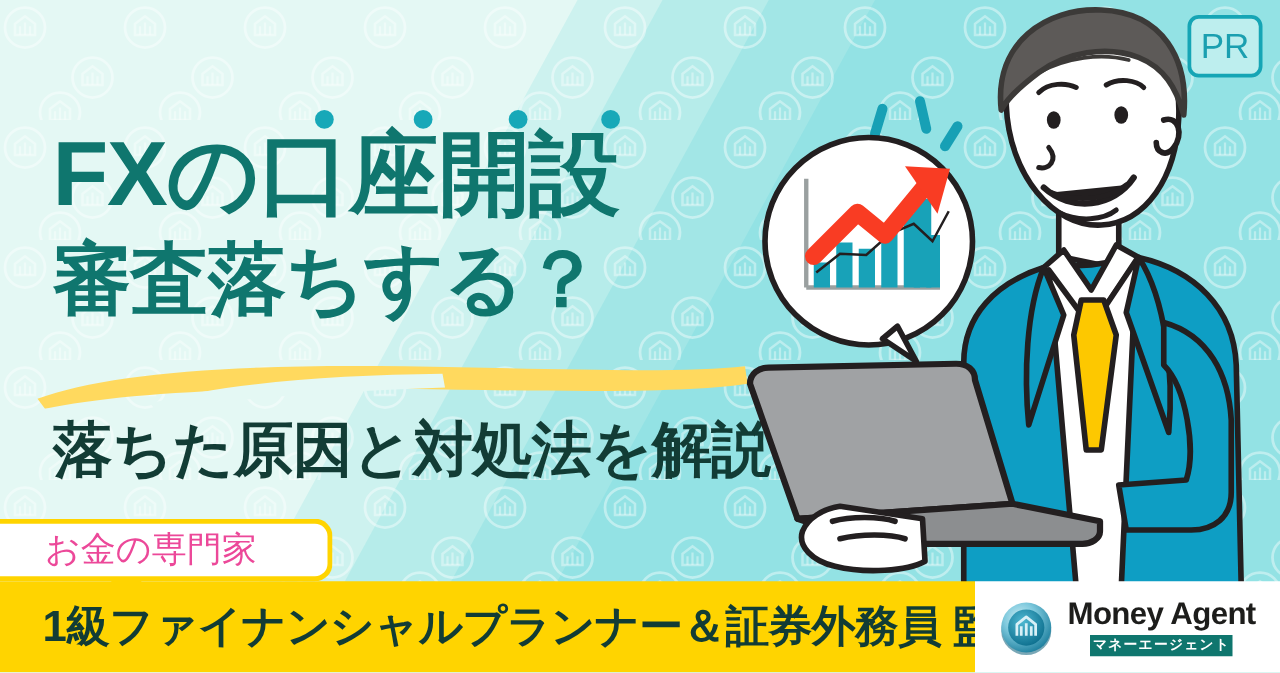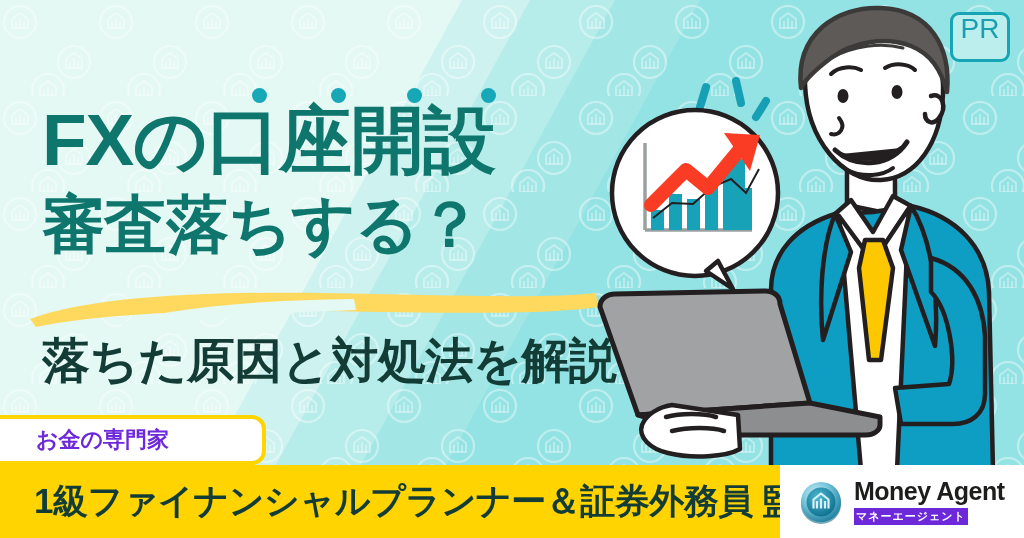--- a/index.html
+++ b/index.html
@@ -48,40 +48,40 @@
 
   
   .laptop{position:absolute;left:580px;top:285px;width:330px;height:180px;}
   .laptop svg{display:block;}
 
   
   .pr-badge{
     position:absolute;right:14px;top:12px;
     width:54px;height:44px;border:3px solid #15a5b5;border-radius:9px;
     background:#bdeeee;
-    display:flex;align-items:flex-start;justify-content:center;
+    display:flex;align-items:center;justify-content:center;
   }
   .pr-badge span{
     font-family:"Liberation Sans","DejaVu Sans",sans-serif;
     font-size:28px;font-weight:400;color:#1a9fb0;letter-spacing:0px;line-height:1;
   }
 
   
   .expert-bubble{
     position:absolute;left:0px;top:415px;width:266px;height:50px;
     background:#ffffff;border:4px solid #ffd400;
     border-top-left-radius:0;border-bottom-left-radius:0;
     border-top-right-radius:14px;border-bottom-right-radius:14px;
     border-left:none;
     display:flex;align-items:center;
     box-sizing:border-box;
   }
   .expert-bubble .txt{
     font-family:"Liberation Sans","DejaVu Sans",sans-serif;
-    font-weight:700;font-size:22px;color:#6d28d9;
+    font-weight:400;font-size:28px;color:#ec4899;
     margin-left:36px;white-space:nowrap;letter-spacing:0px;
   }
   .expert-tail{position:absolute;left:86px;top:462px;width:30px;height:16px;}
   .expert-tail svg{display:block;}
 
   
   .banner{
     position:absolute;left:0;bottom:0;width:780px;height:73px;
     background:#ffd400;display:flex;align-items:center;
   }
@@ -89,28 +89,28 @@
     font-family:"Liberation Sans","DejaVu Sans",sans-serif;
     font-weight:700;font-size:35px;color:#123c35;
     margin-left:34px;white-space:nowrap;letter-spacing:-0.5px;
   }
   .logo-panel{
     position:absolute;right:0;bottom:0;width:244px;height:73px;background:#ffffff;
     display:flex;align-items:center;
   }
   .logo-coin{width:46px;height:46px;margin-left:18px;flex:0 0 auto;}
   .logo-coin svg{display:block;}
-  .logo-text{margin-left:10px;display:flex;flex-direction:column;align-items:flex-start;}
+  .logo-text{margin-left:10px;display:flex;flex-direction:column;align-items:center;}
   .logo-name{
     font-family:"Liberation Sans","DejaVu Sans",sans-serif;
     font-weight:700;font-size:25px;color:#1d1d1b;line-height:27px;
     letter-spacing:-0.5px;white-space:nowrap;
   }
   .logo-sub{
-    background:#6d28d9;color:#ffffff;text-align:center;
+    background:#0f766e;color:#ffffff;text-align:center;
     font-family:"Liberation Sans","DejaVu Sans",sans-serif;
     font-weight:700;font-size:11px;line-height:15px;letter-spacing:1px;
     margin-top:3px;padding:1px 2px;white-space:nowrap;
   }
 </style>
 </head>
 <body>
 
 <div id="stage">
 

